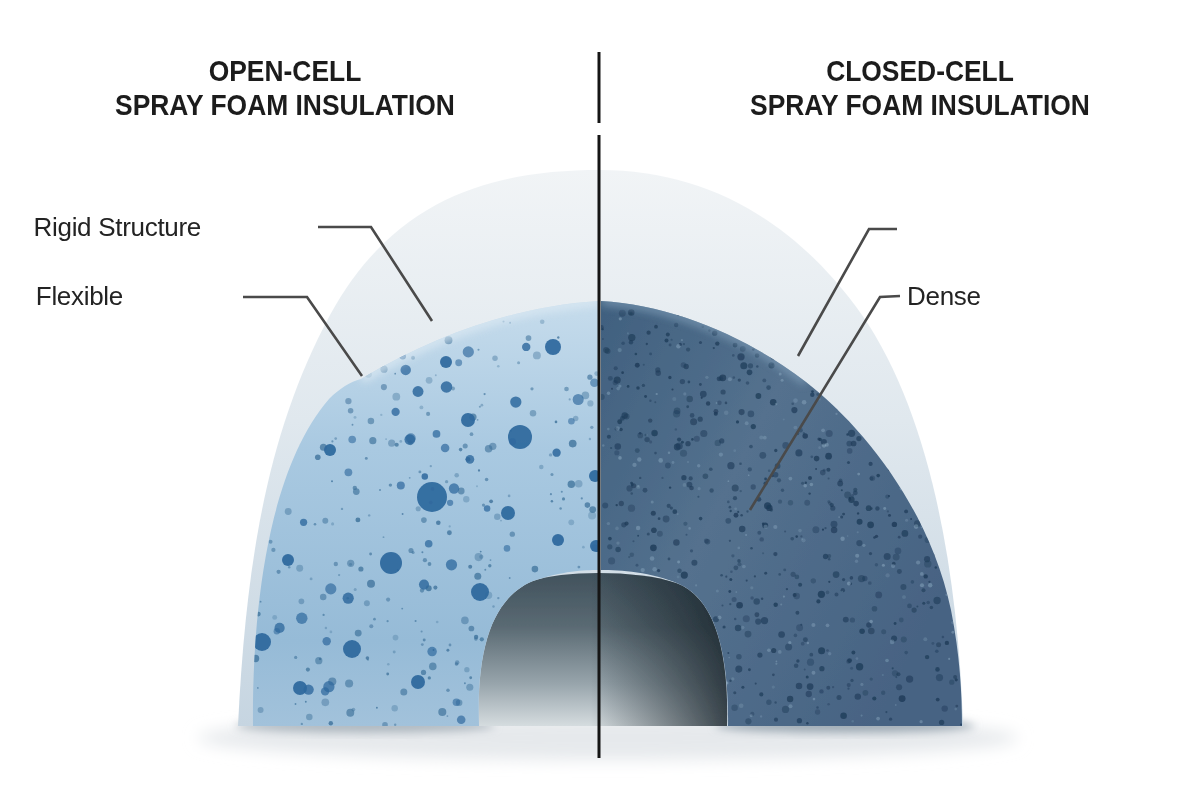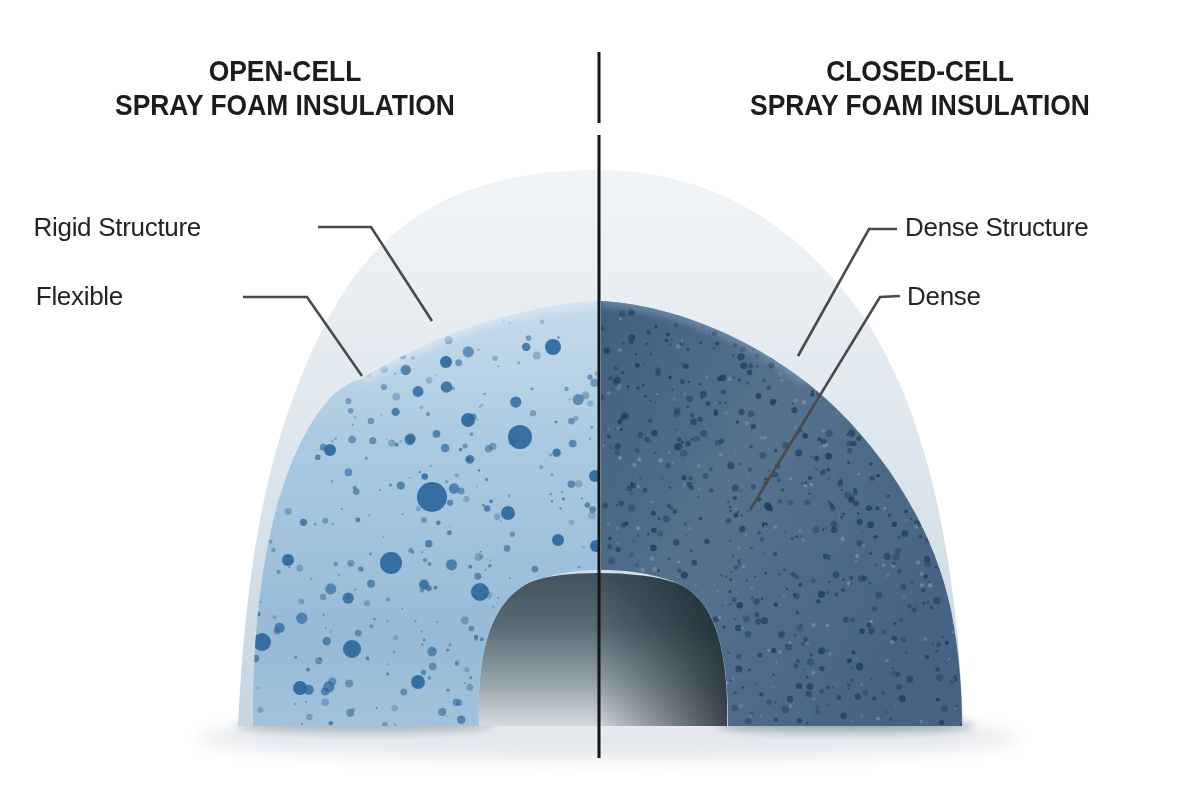--- a/index.html
+++ b/index.html
@@ -1453,15 +1453,14 @@
     <div>OPEN-CELL</div>
     <div>SPRAY FOAM INSULATION</div>
   </div>
   <div class="title title-right">
     <div>CLOSED-CELL</div>
     <div>SPRAY FOAM INSULATION</div>
   </div>
 
   <div class="callout-label lbl-porous">Rigid Structure</div>
   <div class="callout-label lbl-flexible">Flexible</div>
-  <div class="callout-label lbl-dense">Dense Structure</div>
   <div class="callout-label lbl-rigid">Dense</div>
 </div>
 
 </body></html>

